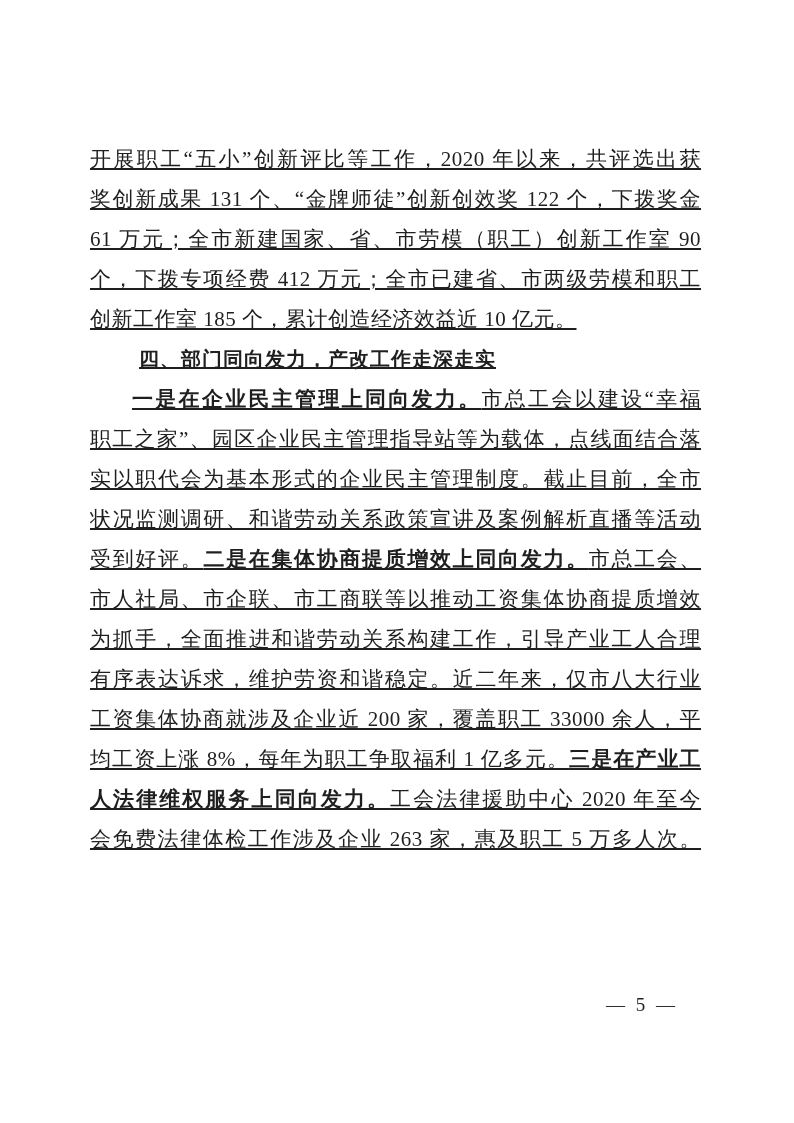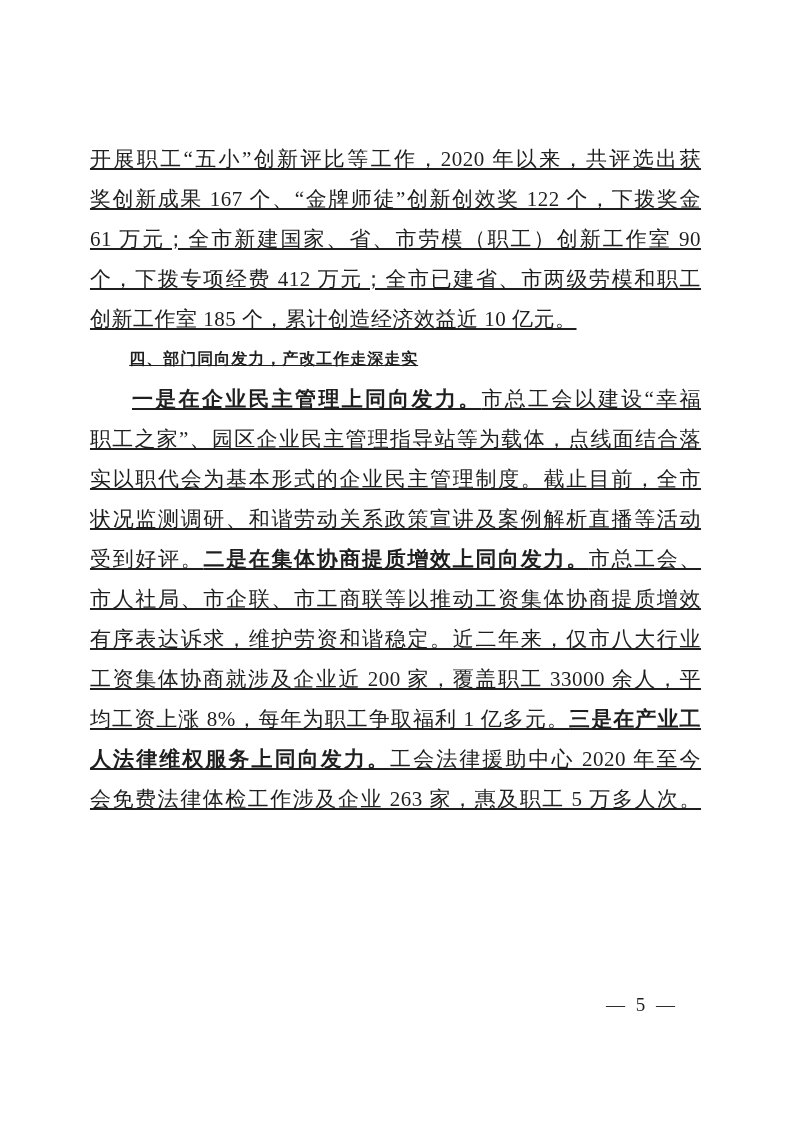--- a/index.html
+++ b/index.html
@@ -34,21 +34,21 @@
   .line.no-stretch {
     text-align: left;
     text-align-last: left;
   }
   .line.indent {
     text-indent: 2em;
   }
   .line.heading {
     font-family: "Liberation Sans", "DejaVu Sans", sans-serif;
     font-weight: bold;
-    font-size: 16px;
+    font-size: 20px;
     text-align: left;
     text-align-last: left;
     text-indent: 2.45em;
     letter-spacing: 1px;
   }
   .seg-bold {
     font-weight: 600;
   }
   .page-footer {
     position: absolute;
@@ -57,31 +57,32 @@
     font-size: 19px;
     word-spacing: 6px;
     color: #1f1f1f;
   }
 </style>
 </head>
 <body>
 
 <div class="doc-body">
     <div class="line"><span>开展职工“五小”创新评比等工作，2020 年以来，共评选出获</span></div>
-    <div class="line"><span>奖创新成果 167 个、“金牌师徒”创新创效奖 122 个，下拨奖金</span></div>
+    <div class="line"><span>奖创新成果 131 个、“金牌师徒”创新创效奖 122 个，下拨奖金</span></div>
     <div class="line"><span>61 万元；全市新建国家、省、市劳模（职工）创新工作室 90</span></div>
     <div class="line"><span>个，下拨专项经费 412 万元；全市已建省、市两级劳模和职工</span></div>
     <div class="line no-stretch"><span>创新工作室 185 个，累计创造经济效益近 10 亿元。</span></div>
     <div class="line heading indent no-stretch"><span class="seg-bold">四、部门同向发力，产改工作走深走实</span></div>
     <div class="line indent"><span class="seg-bold">一是在企业民主管理上同向发力。</span><span>市总工会以建设“幸福</span></div>
     <div class="line"><span>职工之家”、园区企业民主管理指导站等为载体，点线面结合落</span></div>
     <div class="line"><span>实以职代会为基本形式的企业民主管理制度。截止目前，全市</span></div>
     <div class="line"><span>状况监测调研、和谐劳动关系政策宣讲及案例解析直播等活动</span></div>
     <div class="line"><span>受到好评。</span><span class="seg-bold">二是在集体协商提质增效上同向发力。</span><span>市总工会、</span></div>
     <div class="line"><span>市人社局、市企联、市工商联等以推动工资集体协商提质增效</span></div>
+    <div class="line"><span>为抓手，全面推进和谐劳动关系构建工作，引导产业工人合理</span></div>
     <div class="line"><span>有序表达诉求，维护劳资和谐稳定。近二年来，仅市八大行业</span></div>
     <div class="line"><span>工资集体协商就涉及企业近 200 家，覆盖职工 33000 余人，平</span></div>
     <div class="line"><span>均工资上涨 8%，每年为职工争取福利 1 亿多元。</span><span class="seg-bold">三是在产业工</span></div>
     <div class="line"><span class="seg-bold">人法律维权服务上同向发力。</span><span>工会法律援助中心 2020 年至今</span></div>
     <div class="line"><span>会免费法律体检工作涉及企业 263 家，惠及职工 5 万多人次。</span></div>
   </div>
 
 <div class="page-footer">— 5 —</div>
 
 </body></html>

